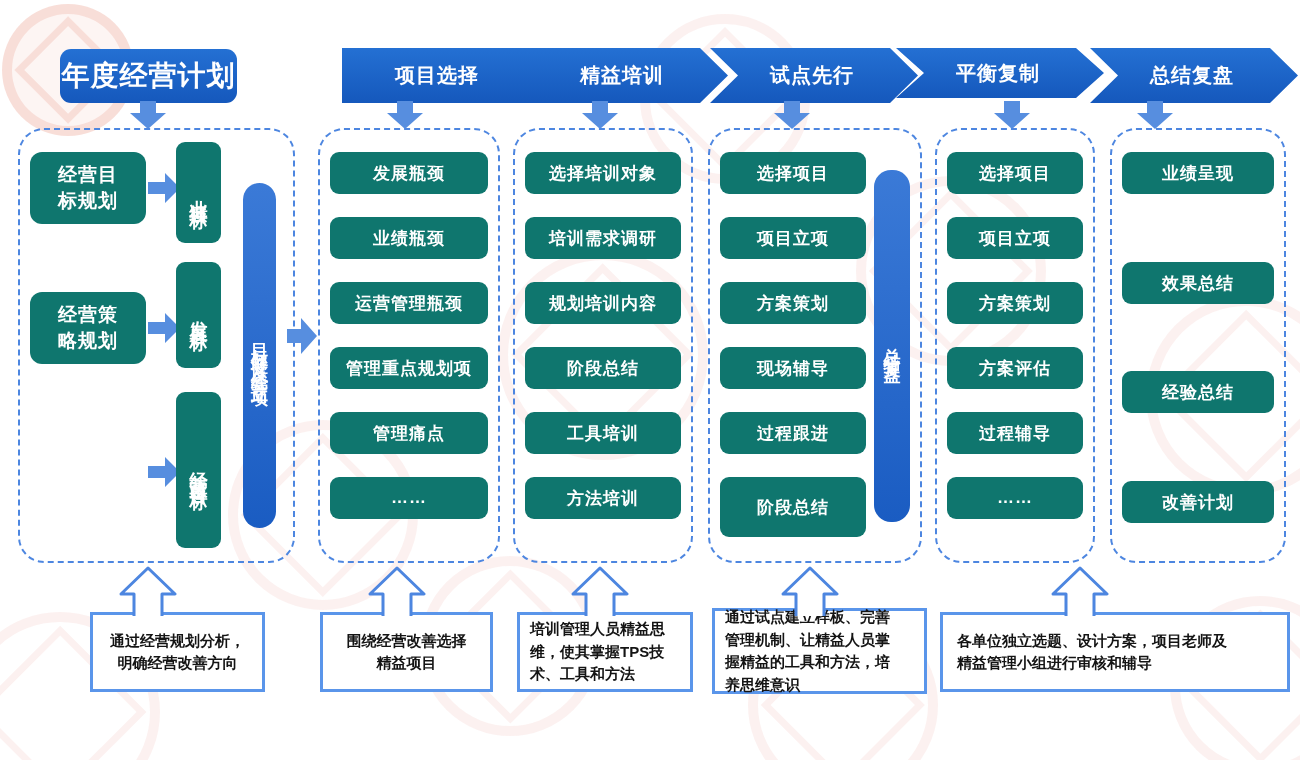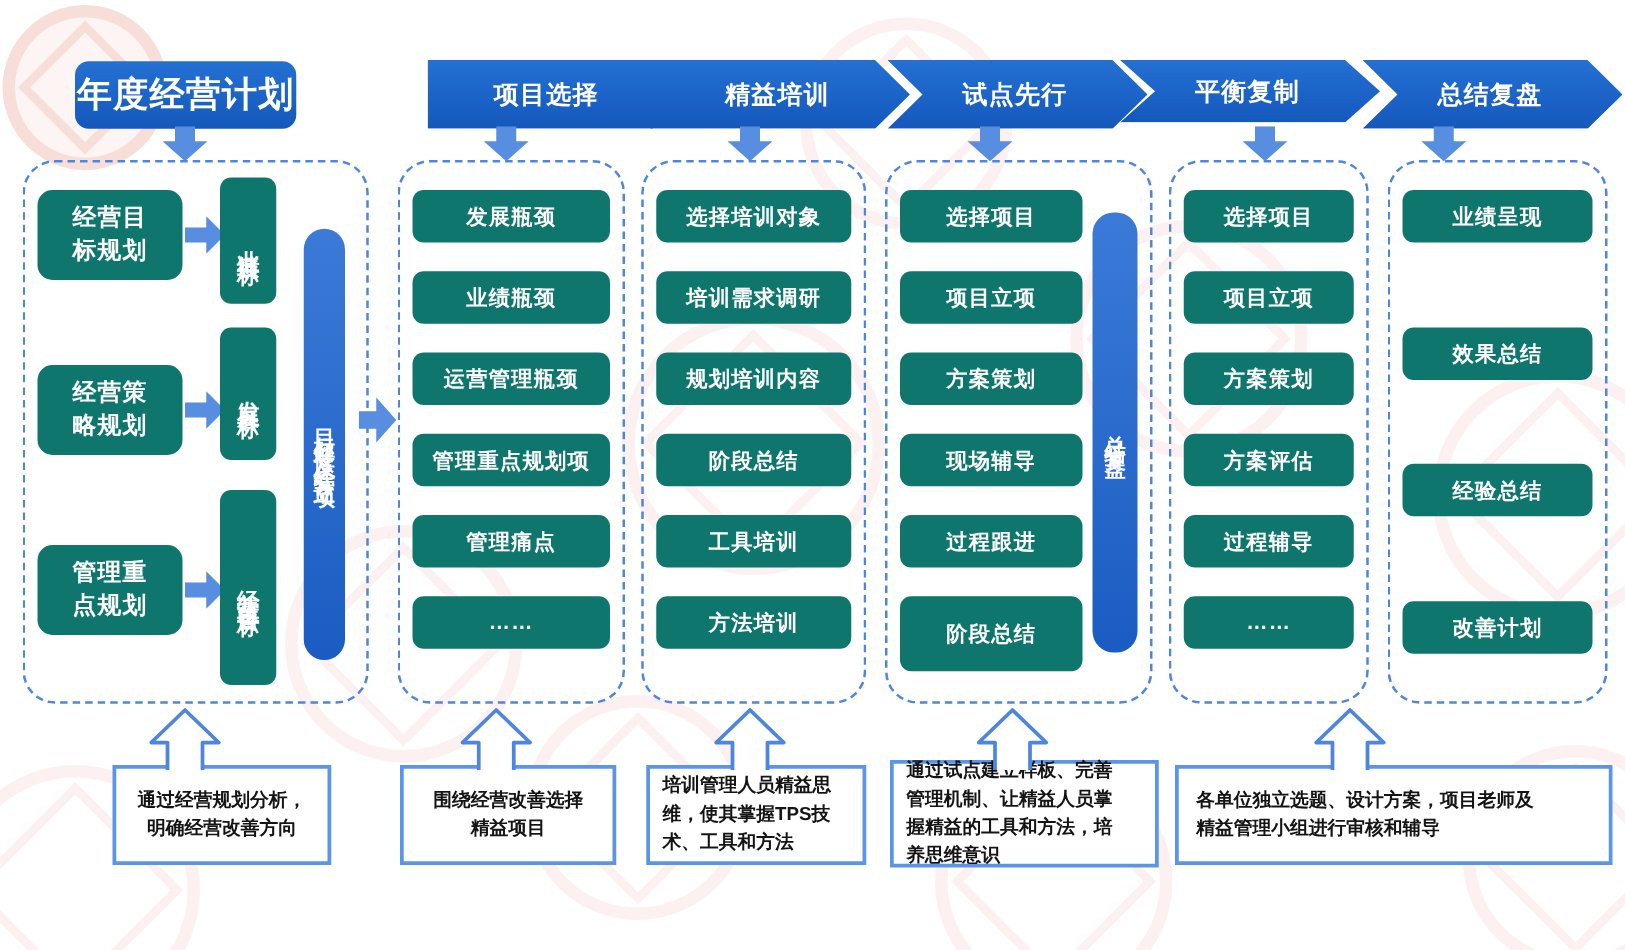--- a/index.html
+++ b/index.html
@@ -112,23 +112,20 @@
   <div class="abs item src" style="left:30px;top:292px;width:116px;height:72px;">
       <span>经营策略规划</span>
     </div>
   <svg class="abs" style="left:148px;top:313px;" width="32" height="30" viewBox="0 0 32 30">
       <path d="M0,9 H17 V0 L32,15 L17,30 V21 H0 Z" fill="#578edf"></path>
     </svg>
   <div class="abs item" style="left:176px;top:262px;width:45px;height:106px;">
       <span class="vtext">发展目标</span>
     </div>
 
-  <div class="abs item src" style="left:30px;top:436px;width:116px;height:72px;">
-      <span>管理重点规划</span>
-    </div>
   <svg class="abs" style="left:148px;top:457px;" width="32" height="30" viewBox="0 0 32 30">
       <path d="M0,9 H17 V0 L32,15 L17,30 V21 H0 Z" fill="#578edf"></path>
     </svg>
   <div class="abs item" style="left:176px;top:392px;width:45px;height:156px;">
       <span class="vtext">经营改善目标</span>
     </div>
 
   <div class="abs vbar" style="left:243px;top:183px;width:33px;height:345px;">
       <span class="vtext">目标解读及经营立项</span>
     </div>

